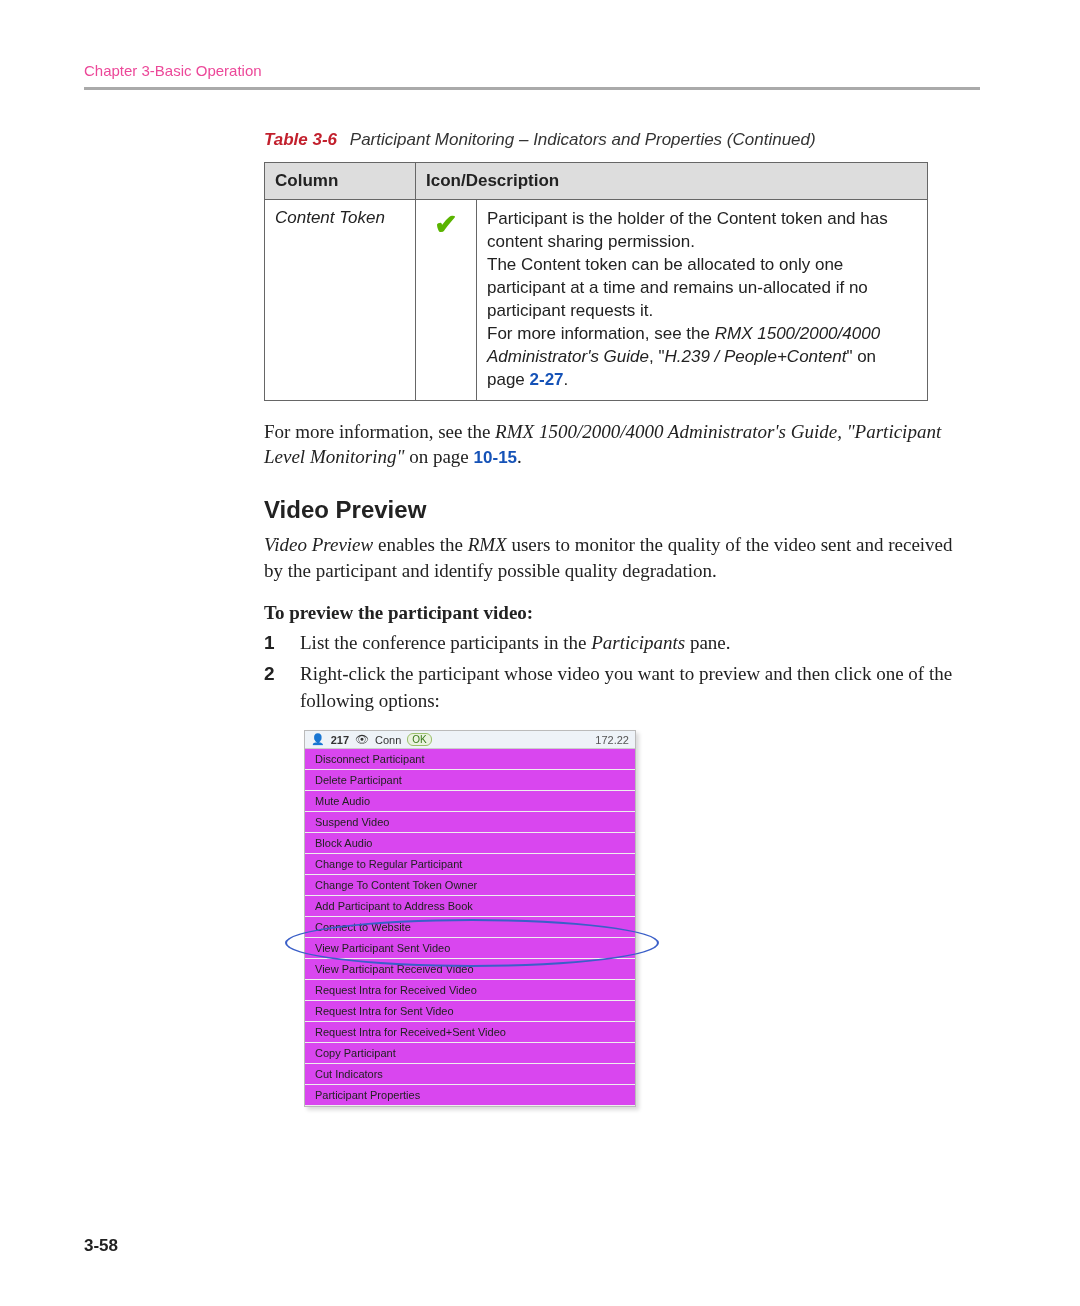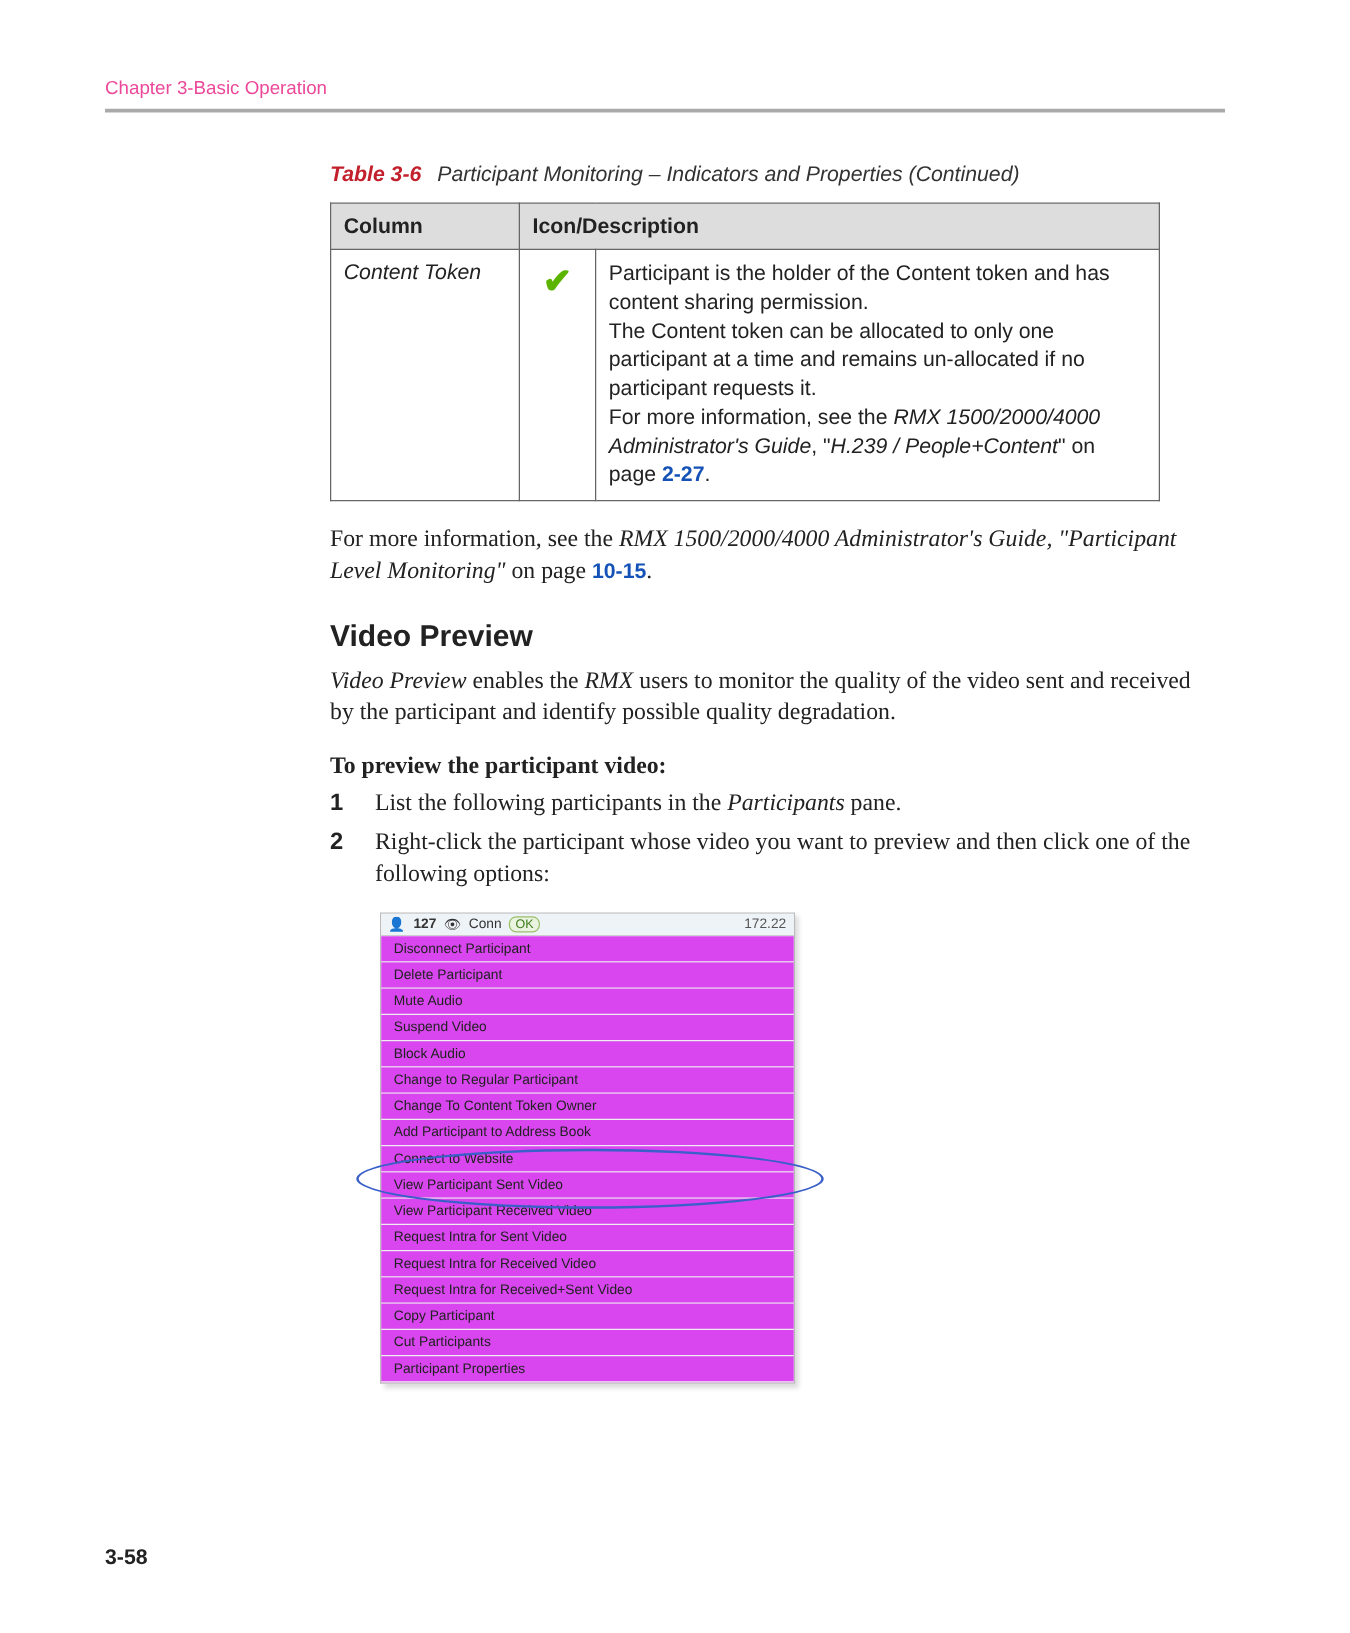--- a/index.html
+++ b/index.html
@@ -79,52 +79,52 @@
   <p class="body-p" style="margin-top:8px;">
     <em>Video Preview</em><span> enables the </span><em>RMX</em><span> users to monitor the quality of the video sent and received by the participant and identify possible quality degradation.</span>
   </p>
 
   <div class="lead-in">To preview the participant video:</div>
 
   <ol class="steps">
     <li>
       <span class="num">1</span>
       <span>
-        <span>List the following participants in the </span><em>Participants</em><span> pane.</span>
+        <span>List the conference participants in the </span><em>Participants</em><span> pane.</span>
       </span>
     </li>
     <li>
       <span class="num">2</span>
       <span>Right-click the participant whose video you want to preview and then click one of the following options:</span>
     </li>
   </ol>
 
   <div class="ctx-fig">
     <div class="ctx-head">
       <span>👤</span>
-      <span class="row-num">127</span>
+      <span class="row-num">217</span>
       <span>👁</span>
       <span>Conn</span>
       <span class="pill">OK</span>
       <span class="ip">172.22</span>
     </div>
     <div class="ctx-item">Disconnect Participant</div>
     <div class="ctx-item">Delete Participant</div>
     <div class="ctx-item">Mute Audio</div>
     <div class="ctx-item">Suspend Video</div>
     <div class="ctx-item">Block Audio</div>
     <div class="ctx-item">Change to Regular Participant</div>
     <div class="ctx-item">Change To Content Token Owner</div>
     <div class="ctx-item">Add Participant to Address Book</div>
     <div class="ctx-item">Connect to Website</div>
     <div class="ctx-item">View Participant Sent Video</div>
     <div class="ctx-item">View Participant Received Video</div>
+    <div class="ctx-item">Request Intra for Received Video</div>
     <div class="ctx-item">Request Intra for Sent Video</div>
-    <div class="ctx-item">Request Intra for Received Video</div>
     <div class="ctx-item">Request Intra for Received+Sent Video</div>
     <div class="ctx-item">Copy Participant</div>
-    <div class="ctx-item">Cut Participants</div>
+    <div class="ctx-item">Cut Indicators</div>
     <div class="ctx-item">Participant Properties</div>
     <div class="ellipse"></div>
   </div>
 
   <div class="page-num">3-58</div>
 </div>
 
 </body></html>

